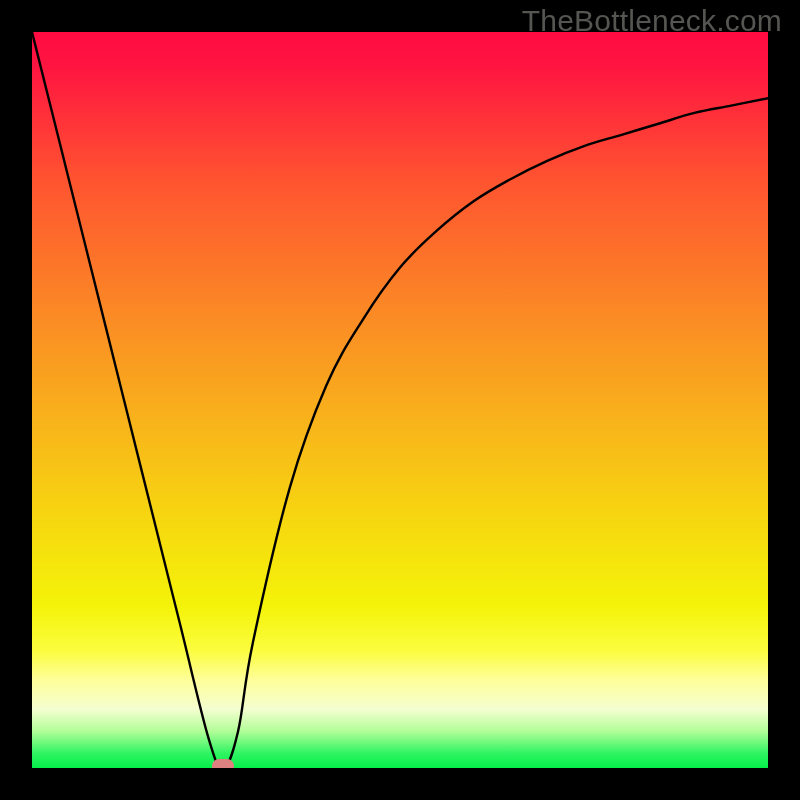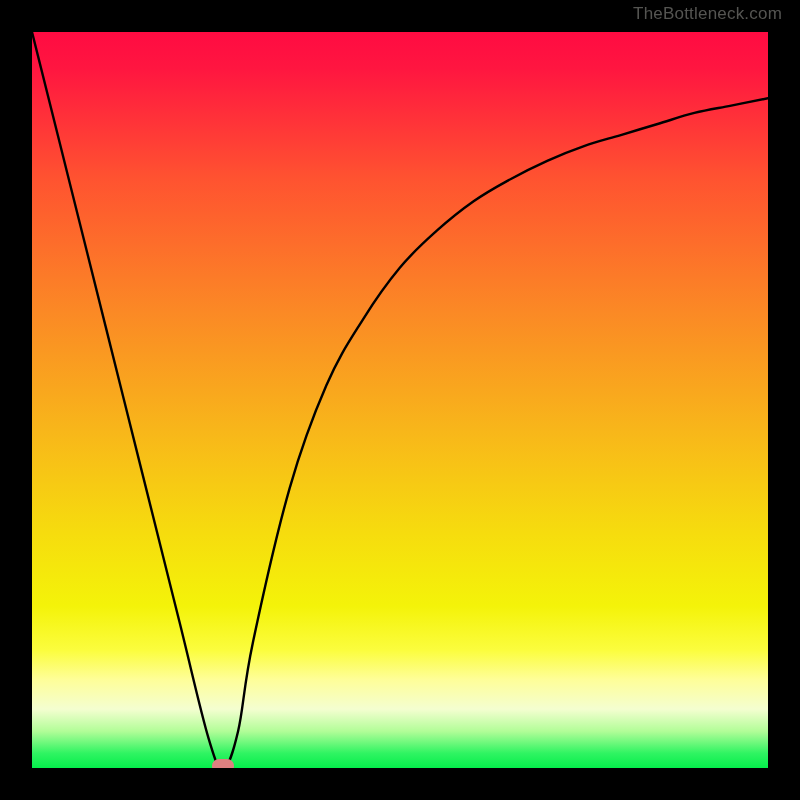--- a/index.html
+++ b/index.html
@@ -15,21 +15,21 @@
     position: relative;
     width: 800px;
     height: 800px;
     background: #000;
   }
   .watermark {
     position: absolute;
     top: 4px;
     right: 18px;
     color: #555552;
-    font-size: 17px;
+    font-size: 30px;
     font-weight: 500;
     letter-spacing: 0.2px;
     user-select: none;
   }
   .plot-area {
     position: absolute;
     left: 32px;
     top: 32px;
     width: 736px;
     height: 736px;

